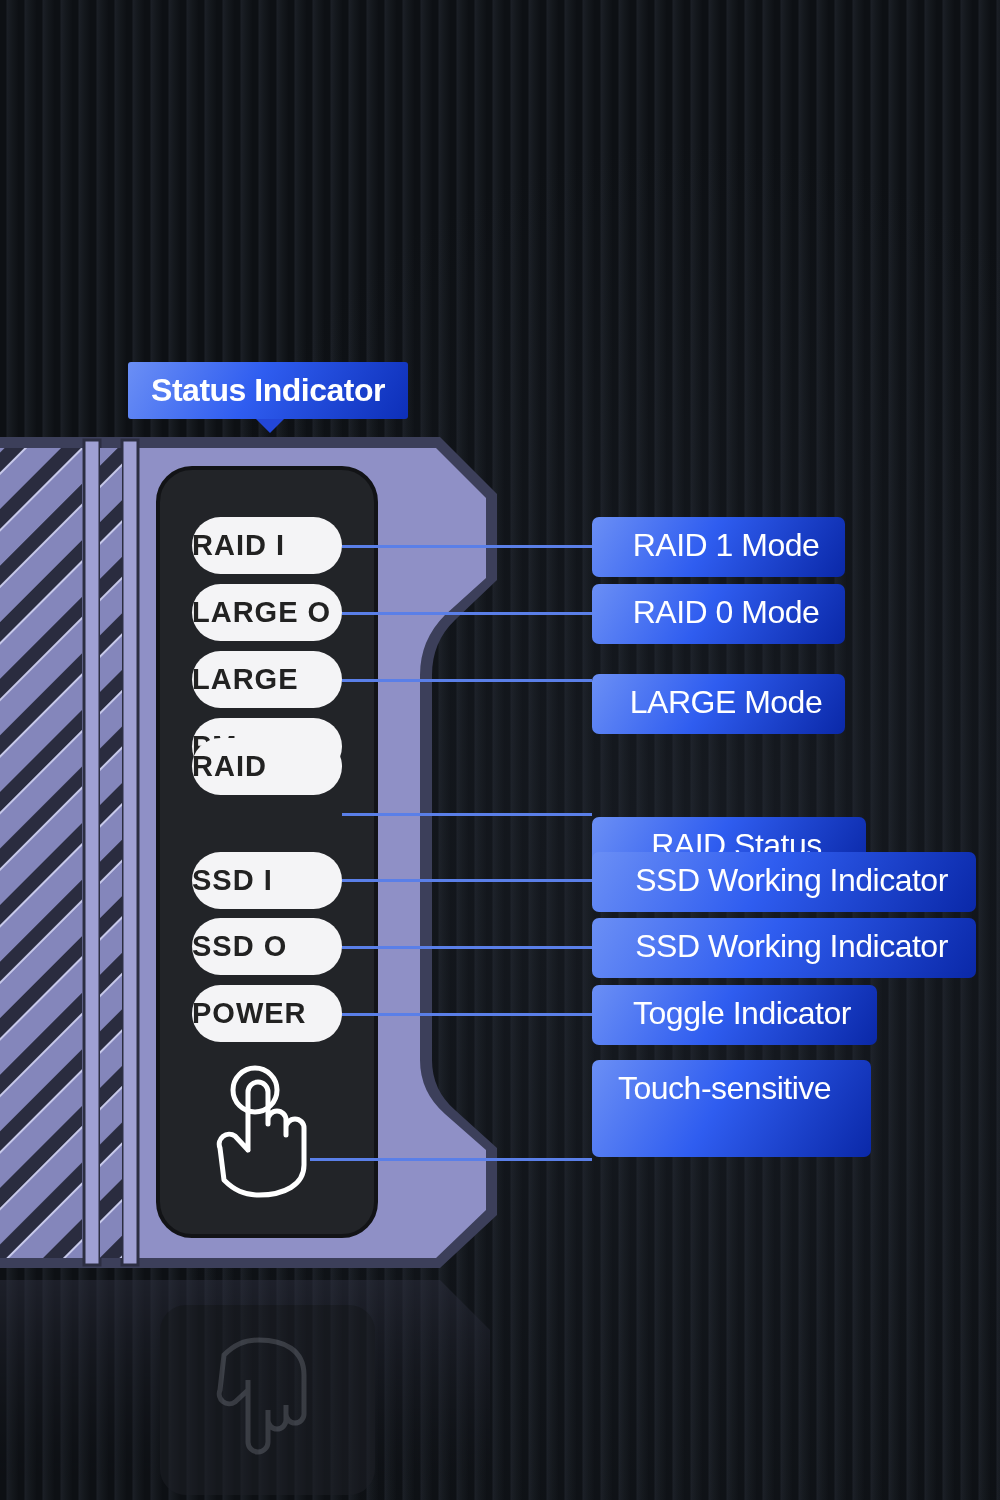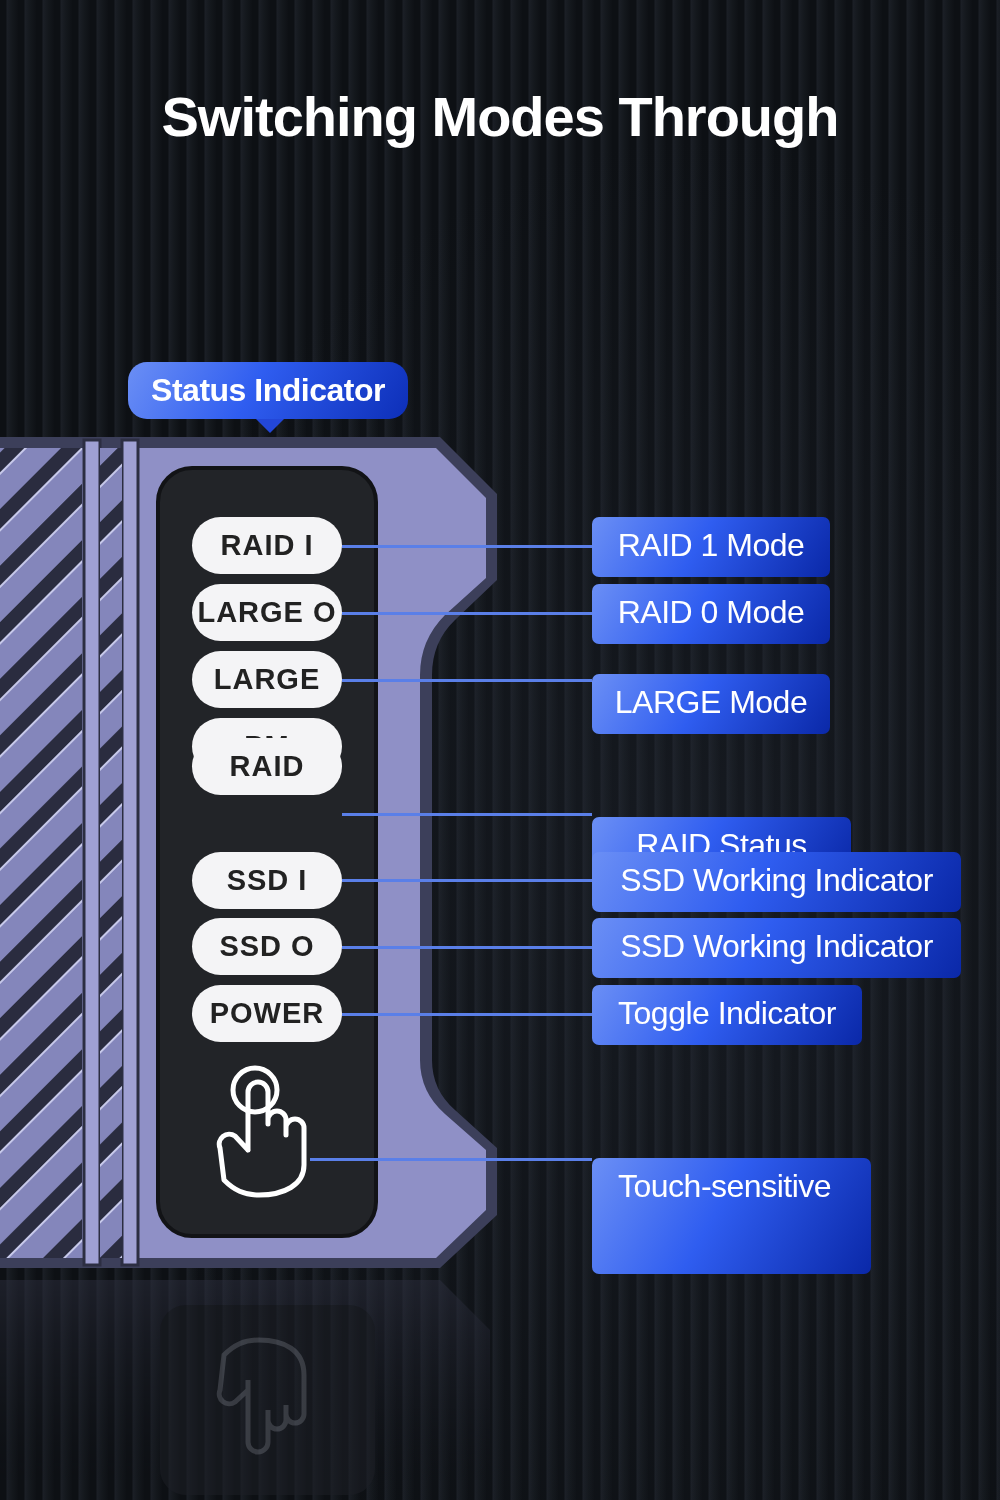--- a/index.html
+++ b/index.html
@@ -2,36 +2,35 @@
 <html><head>
 <meta charset="utf-8">
 <style>
   html,body{margin:0;padding:0;}
   body{width:1000px;height:1500px;position:relative;overflow:hidden;
     background:#111419;
     background-image:repeating-linear-gradient(90deg,#0d1014 0px,#0d1014 6px,#1b1f26 7px,#14181d 12px,#0e1115 18px);
     font-family:"Liberation Sans",sans-serif;}
   .vignette{position:absolute;inset:0;background:radial-gradient(ellipse at 70% 60%,rgba(40,46,58,0.35),rgba(0,0,0,0.0) 60%);pointer-events:none;}
   .title{position:absolute;top:82px;left:0;width:1000px;text-align:center;color:#fff;font-weight:bold;font-size:56px;line-height:70px;letter-spacing:-1px;}
-  .callout-top{position:absolute;left:128px;top:362px;width:280px;height:57px;border-radius:19px;
+  .callout-top{position:absolute;left:128px;top:362px;width:280px;height:57px;border-radius:3px;
     background:linear-gradient(120deg,#6b8ff5 0%,#2f5df0 45%,#0d2fb8 100%);color:#fff;font-weight:bold;font-size:32px;line-height:57px;text-align:center;letter-spacing:-0.5px;}
   .callout-top .tip{position:absolute;left:128px;top:57px;width:0;height:0;border-left:14px solid transparent;border-right:14px solid transparent;border-top:14px solid #2347d8;}
   .device{position:absolute;left:0;top:0;width:520px;height:1500px;}
-  .pill{position:absolute;left:192px;width:150px;height:57px;border-radius:29px;background:#f4f4f6;color:#222;font-weight:bold;font-size:29px;line-height:57px;text-align:center;letter-spacing:1px;}
+  .pill{position:absolute;left:192px;width:150px;height:57px;border-radius:29px;background:#f4f4f6;color:#222;font-weight:bold;font-size:29px;line-height:57px;letter-spacing:1px;}
   .line{position:absolute;height:3px;background:#5a7fe8;}
-  .label{position:absolute;left:592px;height:60px;border-radius:7px;background:linear-gradient(120deg,#6b8ff5 0%,#2f5df0 45%,#0a28a8 100%);color:#fff;font-size:32px;line-height:57px;text-align:center;letter-spacing:-0.5px;}
+  .label{position:absolute;left:592px;height:60px;border-radius:7px;background:linear-gradient(120deg,#6b8ff5 0%,#2f5df0 45%,#0a28a8 100%);color:#fff;font-size:32px;line-height:57px;text-align:center;letter-spacing:-0.5px;padding-left:15px;}
   .label2{line-height:41px;padding-top:8px;box-sizing:border-box;text-align:left;padding-left:26px;}
 </style>
 </head>
 <body>
 
 <div class="vignette"></div>
 
 <div class="title">
-  <div>Switching Modes Through</div>
 </div>
 
 <svg class="device" viewBox="0 0 520 1500" width="520" height="1500">
   <defs>
     <pattern id="stripes" width="40" height="40" patternUnits="userSpaceOnUse" patternTransform="rotate(45)">
       <rect width="40" height="40" fill="#8486bb"></rect>
       <rect width="14" height="40" fill="#2a2c3f"></rect>
       <rect x="14" width="2" height="40" fill="#c7c9ea"></rect>
     </pattern>
     <linearGradient id="reflect" x1="0" y1="0" x2="0" y2="1">
@@ -84,15 +83,15 @@
 <div class="line" style="left:342px;top:1013px;width:250px"></div>
 <div class="line" style="left:310px;top:1158px;width:282px"></div>
 
 <div class="label" style="top:517px;width:238px">RAID 1 Mode</div>
 <div class="label" style="top:584px;width:238px">RAID 0 Mode</div>
 <div class="label" style="top:674px;width:238px">LARGE Mode</div>
 <div class="label" style="top:817px;width:259px">RAID Status</div>
 <div class="label" style="top:852px;width:369px">SSD Working Indicator</div>
 <div class="label" style="top:918px;width:369px">SSD Working Indicator</div>
 <div class="label" style="top:985px;width:270px">Toggle Indicator</div>
-<div class="label label2" style="top:1158px;width:279px;height:116px">
+<div class="label label2" style="top:1060px;width:279px;height:97px">
   <div>Touch-sensitive</div>
 </div>
 
 </body></html>

